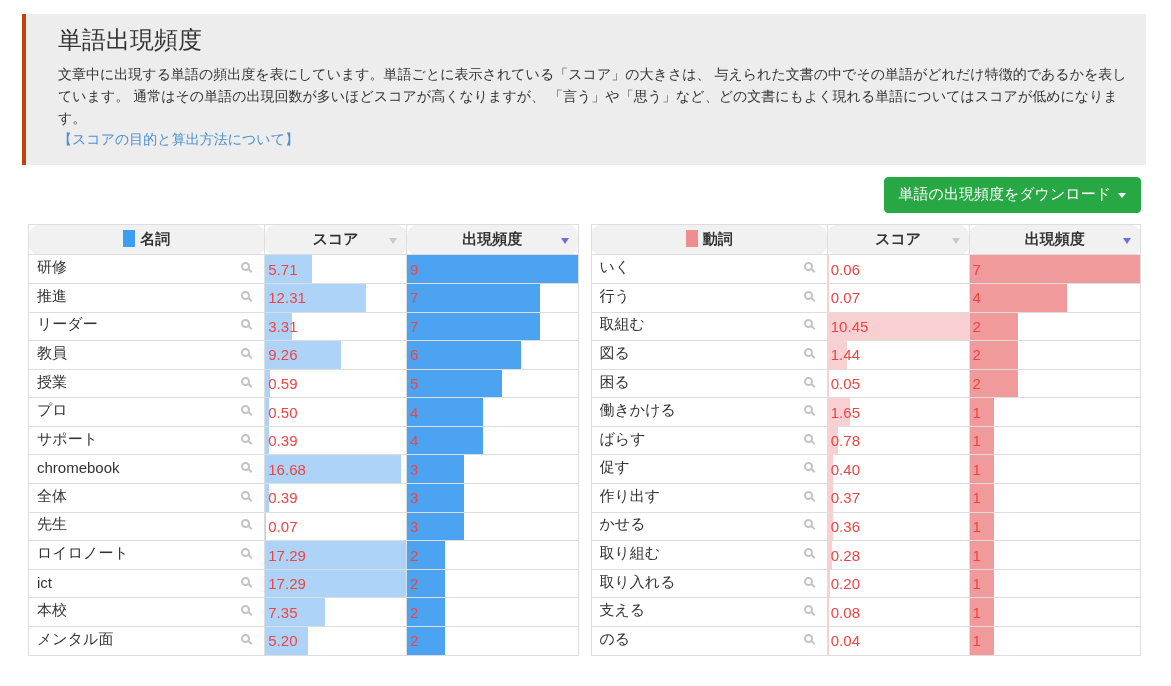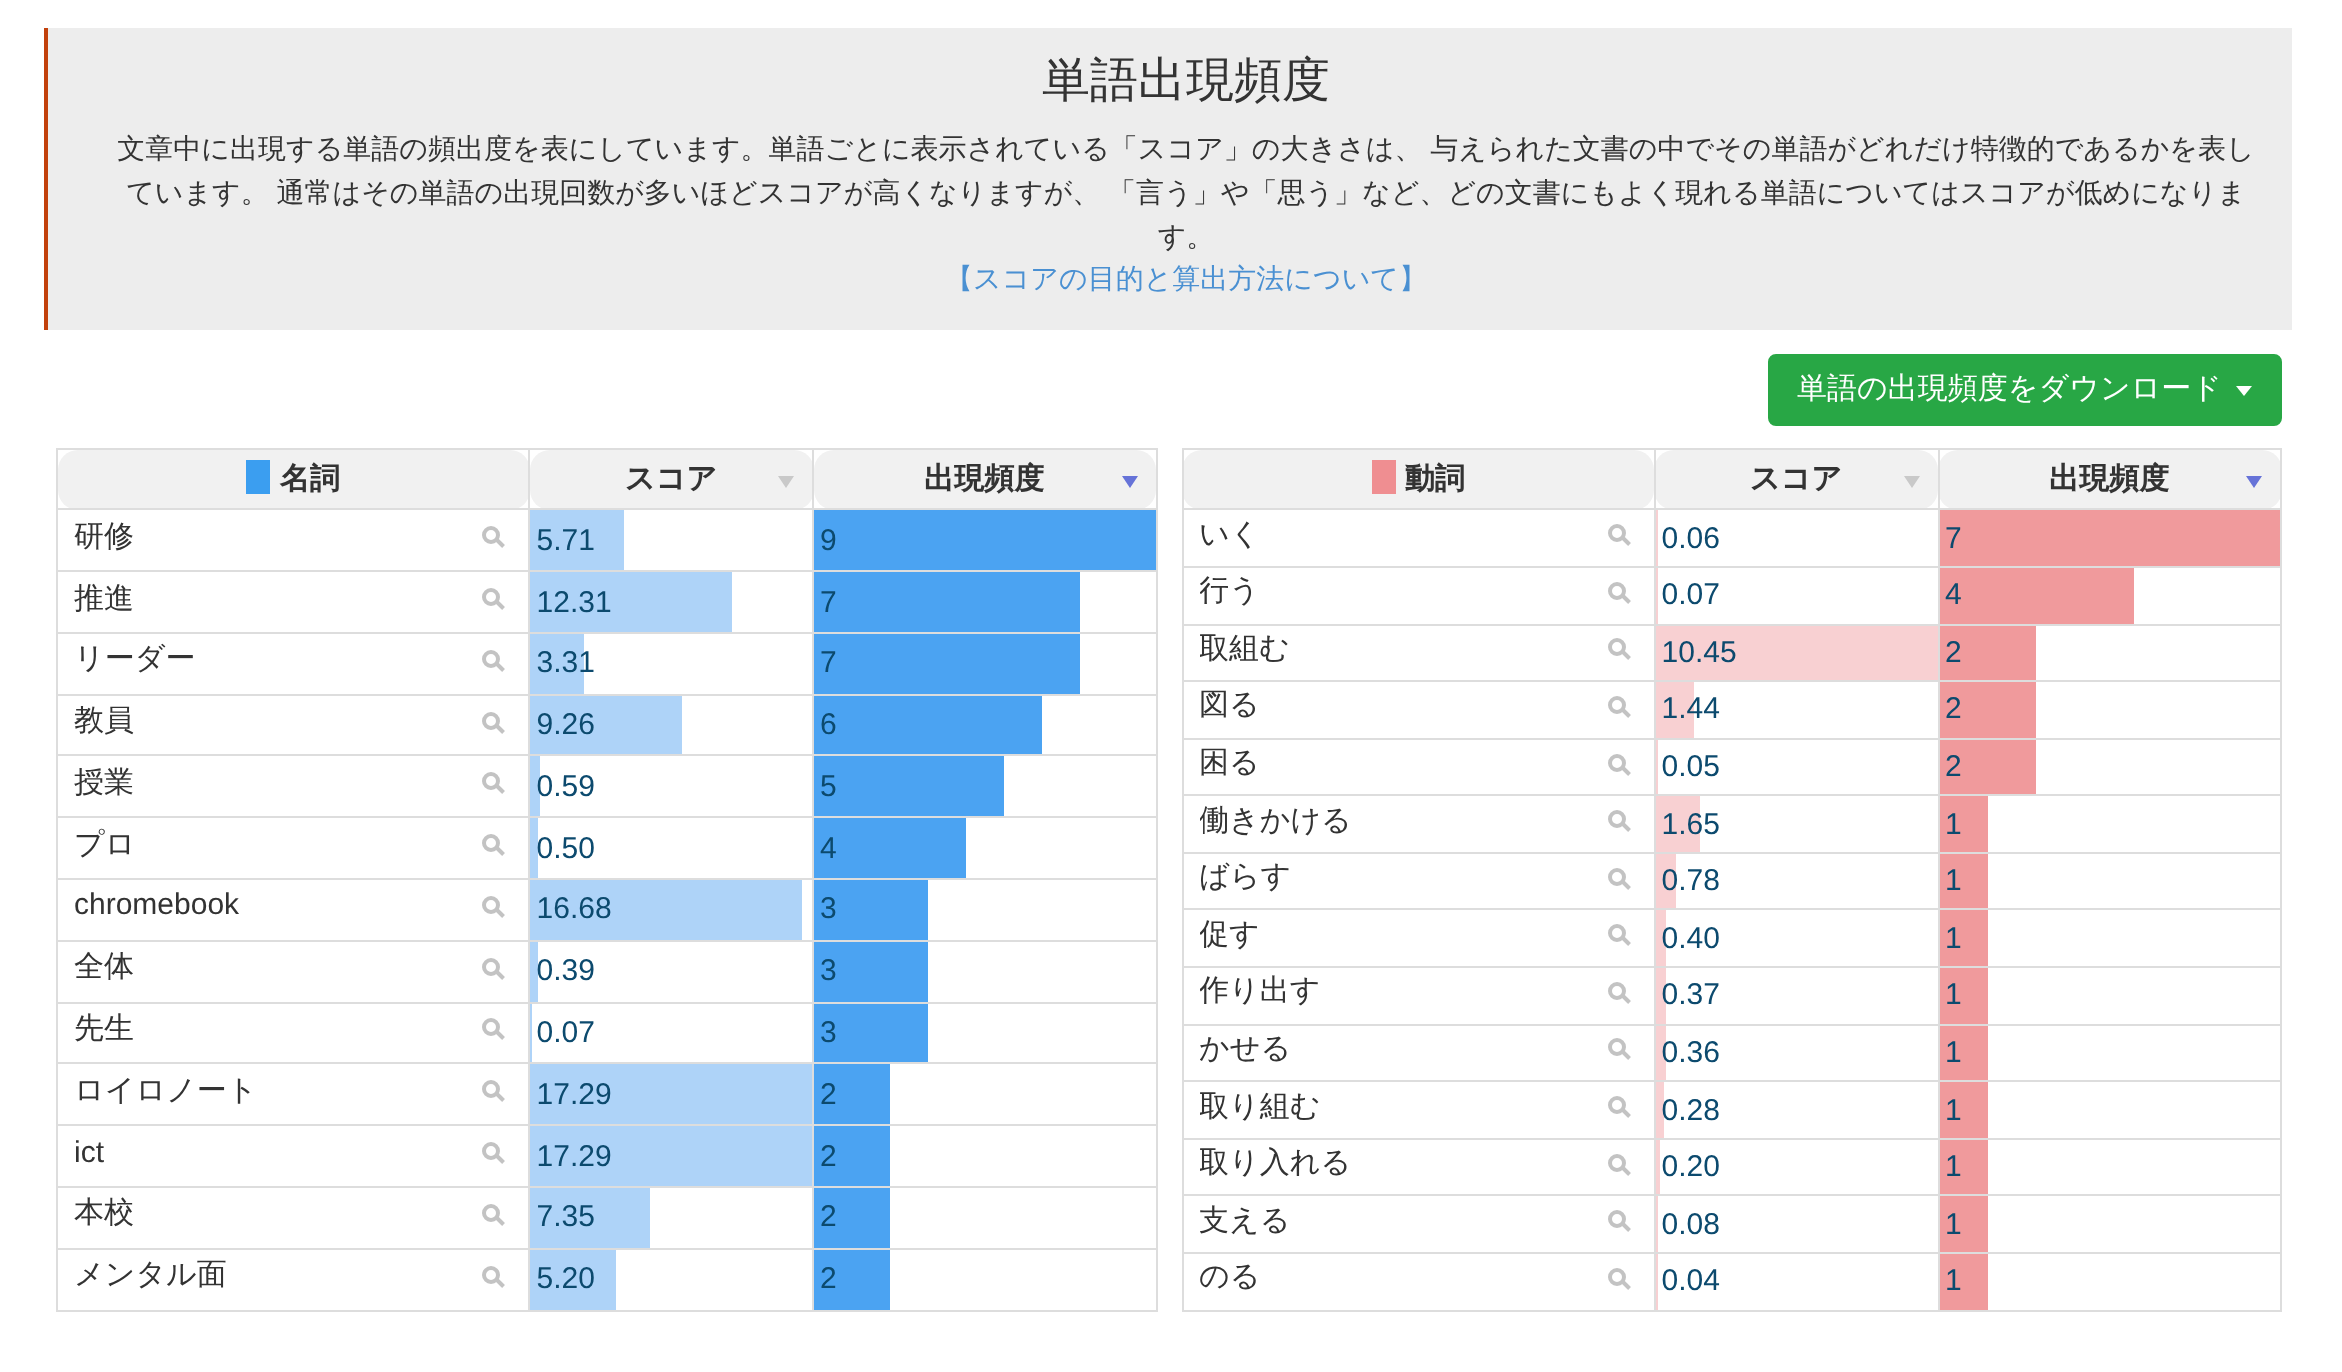--- a/index.html
+++ b/index.html
@@ -5,24 +5,23 @@
   * { box-sizing: border-box; }
   html,body { margin:0; padding:0; }
   body {
     width:1171px; height:686px; background:#ffffff;
     font-family:"Liberation Sans","DejaVu Sans",sans-serif;
     color:#333; overflow:hidden;
   }
   
   .intro {
     background:#ededed;
-    border-left:2px solid #c2410c;
+    border-left:4px solid #c2410c;
     margin:14px 25px 0 22px;
     padding:10px 16px 16px 32px;
-    text-align:center;
   }
   .intro h1 {
     margin:0 0 7px 0;
     font-size:24px; font-weight:400; color:#333;
   }
   .intro p {
     margin:0; font-size:14px; line-height:1.58; color:#333;
   }
   .intro a {
     display:inline-block; margin-top:2px;
@@ -78,21 +77,21 @@
     cursor:pointer;
   }
   .mag::after {
     content:""; position:absolute;
     width:2px; height:5px; background:#c3c3c3;
     right:-3px; bottom:-4px; transform:rotate(-45deg);
   }
   
   .cell-bar { position:relative; overflow:hidden; }
   .cell-bar .bar { position:absolute; left:0; top:0; bottom:0; }
-  .cell-bar .val { position:relative; padding-left:3px; color:#0c4a6e; }
+  .cell-bar .val { position:relative; padding-left:3px; color:#ef4444; }
 </style>
 </head>
 <body>
 
 <div class="page">
 
   <section class="intro">
     <h1>単語出現頻度</h1>
     <p>文章中に出現する単語の頻出度を表にしています。単語ごとに表示されている「スコア」の大きさは、 与えられた文書の中でその単語がどれだけ特徴的であるかを表しています。 通常はその単語の出現回数が多いほどスコアが高くなりますが、 「言う」や「思う」など、どの文書にもよく現れる単語についてはスコアが低めになります。</p>
     <a>【スコアの目的と算出方法について】</a>
@@ -150,20 +149,25 @@
             <td class="cell-word"><span class="word-label">授業</span><span class="mag"></span></td>
             <td class="cell-bar"><span class="bar" style="width: 3.4%; background: rgb(174, 211, 248);"></span><span class="val">0.59</span></td>
             <td class="cell-bar"><span class="bar" style="width: 55.6%; background: rgb(75, 163, 242);"></span><span class="val">5</span></td>
           </tr>
           <tr>
             <td class="cell-word"><span class="word-label">プロ</span><span class="mag"></span></td>
             <td class="cell-bar"><span class="bar" style="width: 2.9%; background: rgb(174, 211, 248);"></span><span class="val">0.50</span></td>
             <td class="cell-bar"><span class="bar" style="width: 44.4%; background: rgb(75, 163, 242);"></span><span class="val">4</span></td>
           </tr>
           <tr>
+            <td class="cell-word"><span class="word-label">サポート</span><span class="mag"></span></td>
+            <td class="cell-bar"><span class="bar" style="width: 2.3%; background: rgb(174, 211, 248);"></span><span class="val">0.39</span></td>
+            <td class="cell-bar"><span class="bar" style="width: 44.4%; background: rgb(75, 163, 242);"></span><span class="val">4</span></td>
+          </tr>
+          <tr>
             <td class="cell-word"><span class="word-label">chromebook</span><span class="mag"></span></td>
             <td class="cell-bar"><span class="bar" style="width: 96.5%; background: rgb(174, 211, 248);"></span><span class="val">16.68</span></td>
             <td class="cell-bar"><span class="bar" style="width: 33.3%; background: rgb(75, 163, 242);"></span><span class="val">3</span></td>
           </tr>
           <tr>
             <td class="cell-word"><span class="word-label">全体</span><span class="mag"></span></td>
             <td class="cell-bar"><span class="bar" style="width: 2.3%; background: rgb(174, 211, 248);"></span><span class="val">0.39</span></td>
             <td class="cell-bar"><span class="bar" style="width: 33.3%; background: rgb(75, 163, 242);"></span><span class="val">3</span></td>
           </tr>
           <tr>

